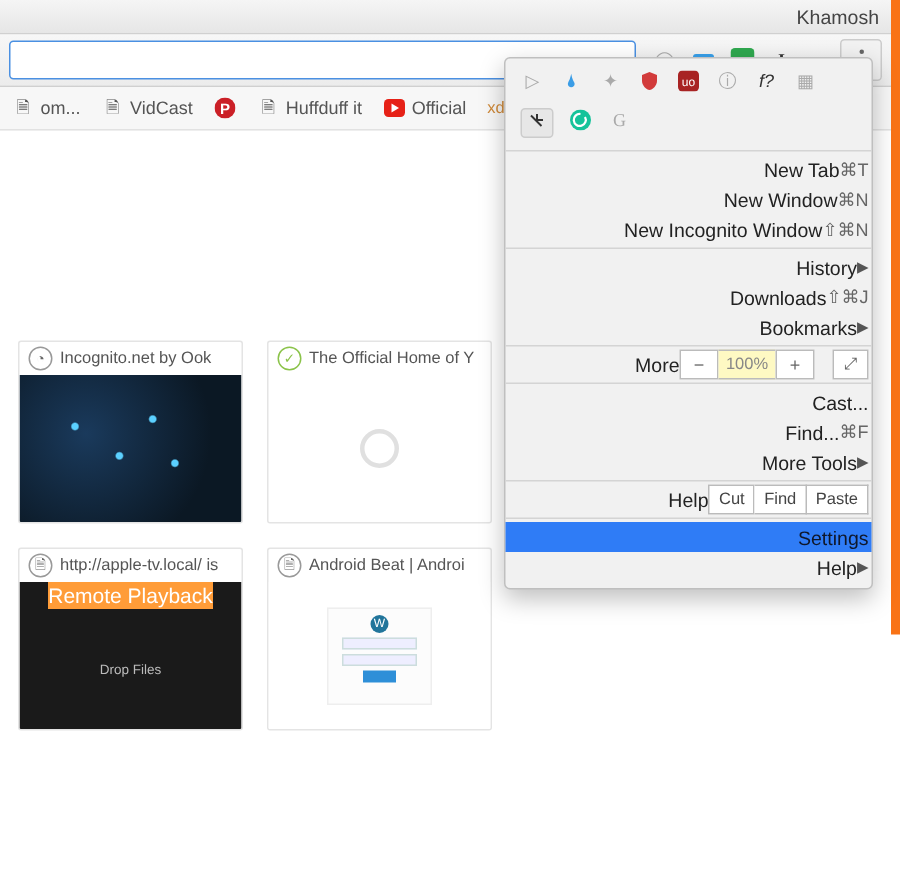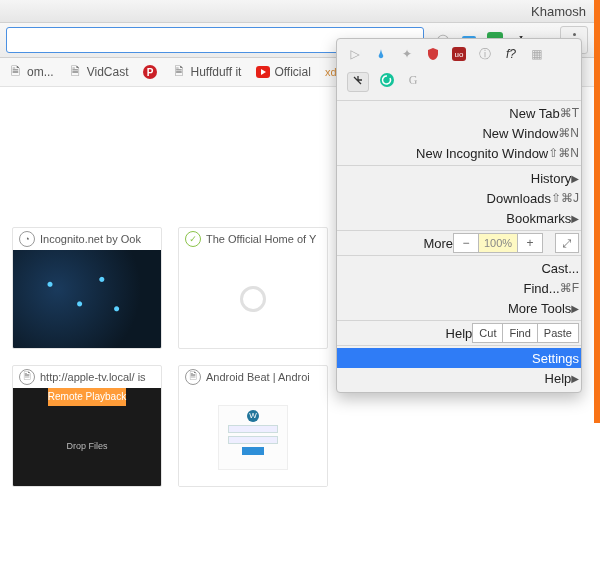--- a/index.html
+++ b/index.html
@@ -21,34 +21,34 @@
   .tile-icn{width:14px;height:14px;border:1px solid #999;border-radius:50%;display:flex;align-items:center;justify-content:center;font-size:9px;color:#666;flex-shrink:0}
   .tile-thumb{flex:1;display:flex;align-items:center;justify-content:center;position:relative}
   .thumb-dark{background:radial-gradient(circle at 30% 40%,#1a3a5c 0%,#0b1824 70%);position:relative}
   .thumb-dark::after{content:"";position:absolute;inset:0;background:
      radial-gradient(circle at 25% 35%,#5bd0ff 0 2px,transparent 3px),
      radial-gradient(circle at 60% 30%,#5bd0ff 0 2px,transparent 3px),
      radial-gradient(circle at 45% 55%,#5bd0ff 0 2px,transparent 3px),
      radial-gradient(circle at 70% 60%,#5bd0ff 0 2px,transparent 3px)}
   .thumb-spinner{width:20px;height:20px;border:3px solid #e0e0e0;border-radius:50%}
   .thumb-remote{background:#1a1a1a;display:flex;flex-direction:column}
-  .thumb-remote .rbar{height:18px;background:#ff9c38;color:#fff;font-size:10px;text-align:center;line-height:18px}
+  .thumb-remote .rbar{height:18px;background:#ff9c38;color:#fff;font-size:14px;text-align:center;line-height:18px}
   .thumb-remote .rmid{flex:1;color:#bbb;font-size:9px;display:flex;align-items:center;justify-content:center}
   .thumb-login{background:#fff;display:flex;align-items:center;justify-content:center}
   .login-card{width:60px;height:55px;background:#fcfcfc;border:1px solid #eee;display:flex;flex-direction:column;align-items:center;padding:4px;gap:3px}
   .login-card .wp{width:12px;height:12px;border-radius:50%;background:#21759b;color:#fff;font-size:8px;text-align:center;line-height:12px}
   .login-card .field{width:48px;height:6px;background:#eef;border:1px solid #cdd}
   .login-card .go{width:22px;height:8px;background:#2e8fd8}
   
   .menu{position:absolute;top:38px;right:12px;width:244px;background:#f1f1f1;border:1px solid #bfbfbf;border-radius:4px;box-shadow:0 6px 16px rgba(0,0,0,0.25);padding:4px 0 0;z-index:10}
   .menu-iconrow{display:flex;flex-wrap:wrap;gap:10px;padding:3px 10px 6px}
   .mi{width:16px;height:16px;display:flex;align-items:center;justify-content:center;font-size:12px}
   .sep{height:1px;background:#d4d4d4;margin:2px 0}
   .item{display:flex;align-items:center;justify-content:flex-end;height:20px;padding:0 2px;font-size:13px;color:#222}
-  .item.highlight{background:#2f7cf6;color:#ffffff}
+  .item.highlight{background:#2f7cf6;color:#0f172a}
   .item .rt{color:#666;font-size:12px;display:flex;align-items:center;gap:4px}
   .tri{font-size:10px;color:#555}
   .zoom-ctrl{display:flex;align-items:center;gap:0}
   .zbtn{width:24px;height:18px;border:1px solid #bbb;background:#fff;display:flex;align-items:center;justify-content:center;font-size:12px}
   .zval{width:38px;height:18px;border-top:1px solid #bbb;border-bottom:1px solid #bbb;background:#fef9c3;display:flex;align-items:center;justify-content:center;font-size:11px;color:#888}
   .full{width:22px;height:18px;border:1px solid #bbb;background:#fff;margin-left:8px;display:flex;align-items:center;justify-content:center;font-size:11px}
   .edit-btn{height:18px;border:1px solid #bbb;background:#fff;font-size:11px;color:#444;padding:0 6px;display:flex;align-items:center}
   .edit-group{display:flex}
   .edit-group .edit-btn+ .edit-btn{border-left:none}
   

